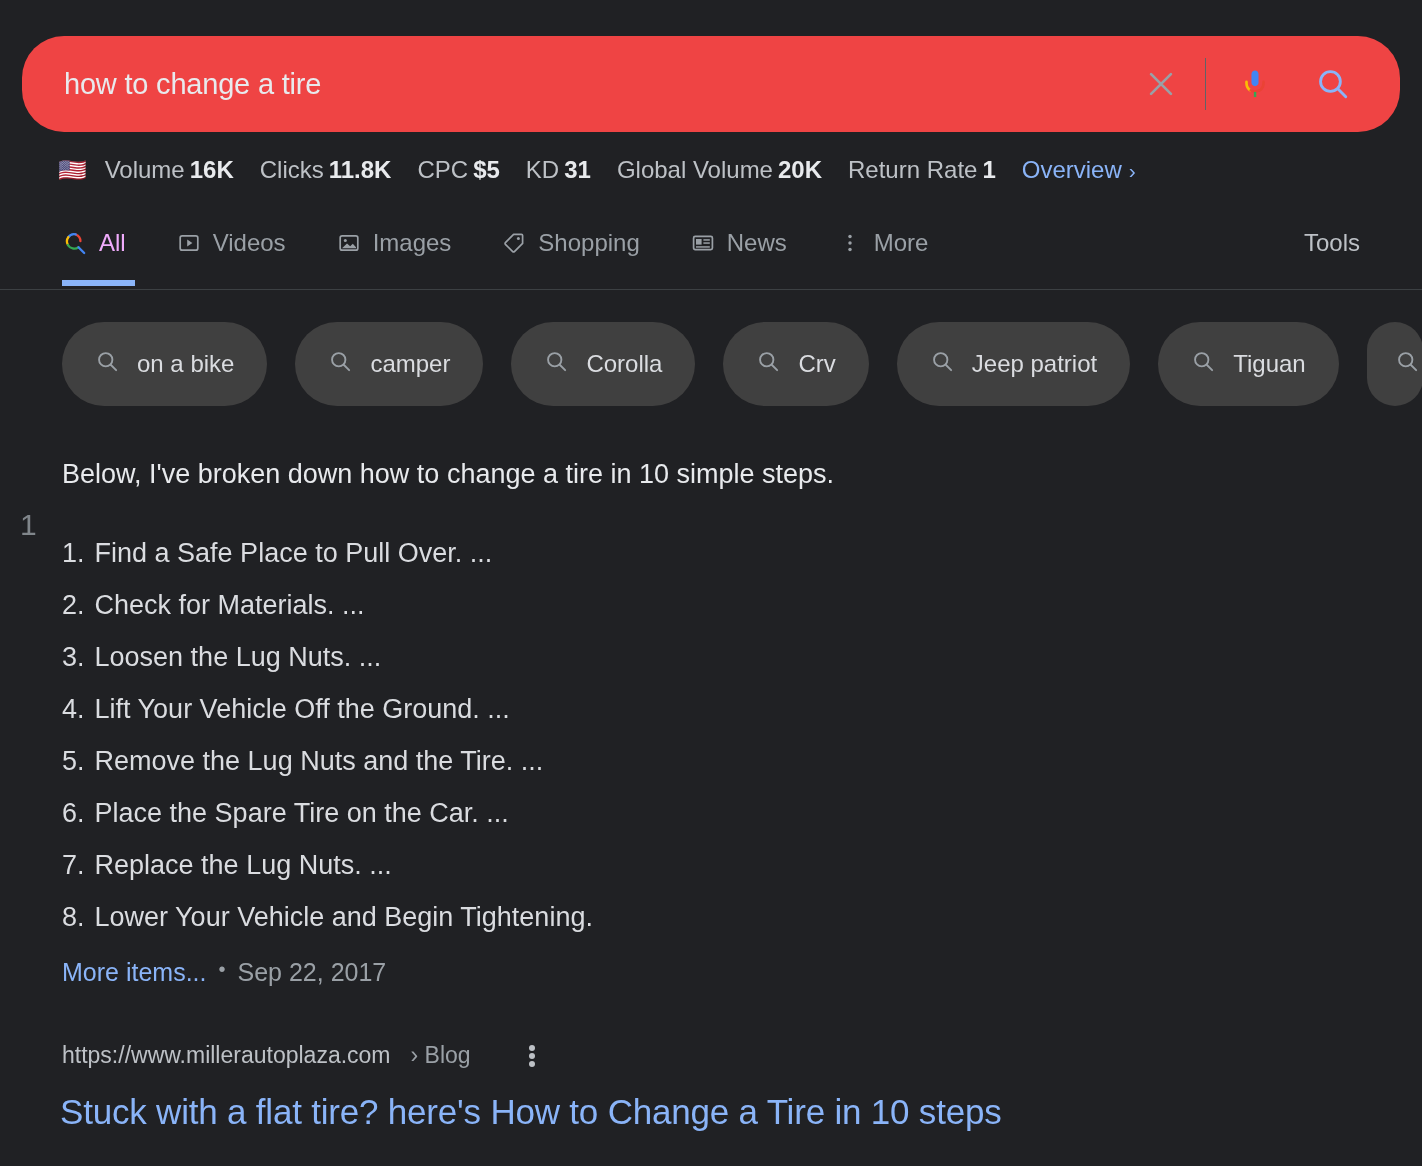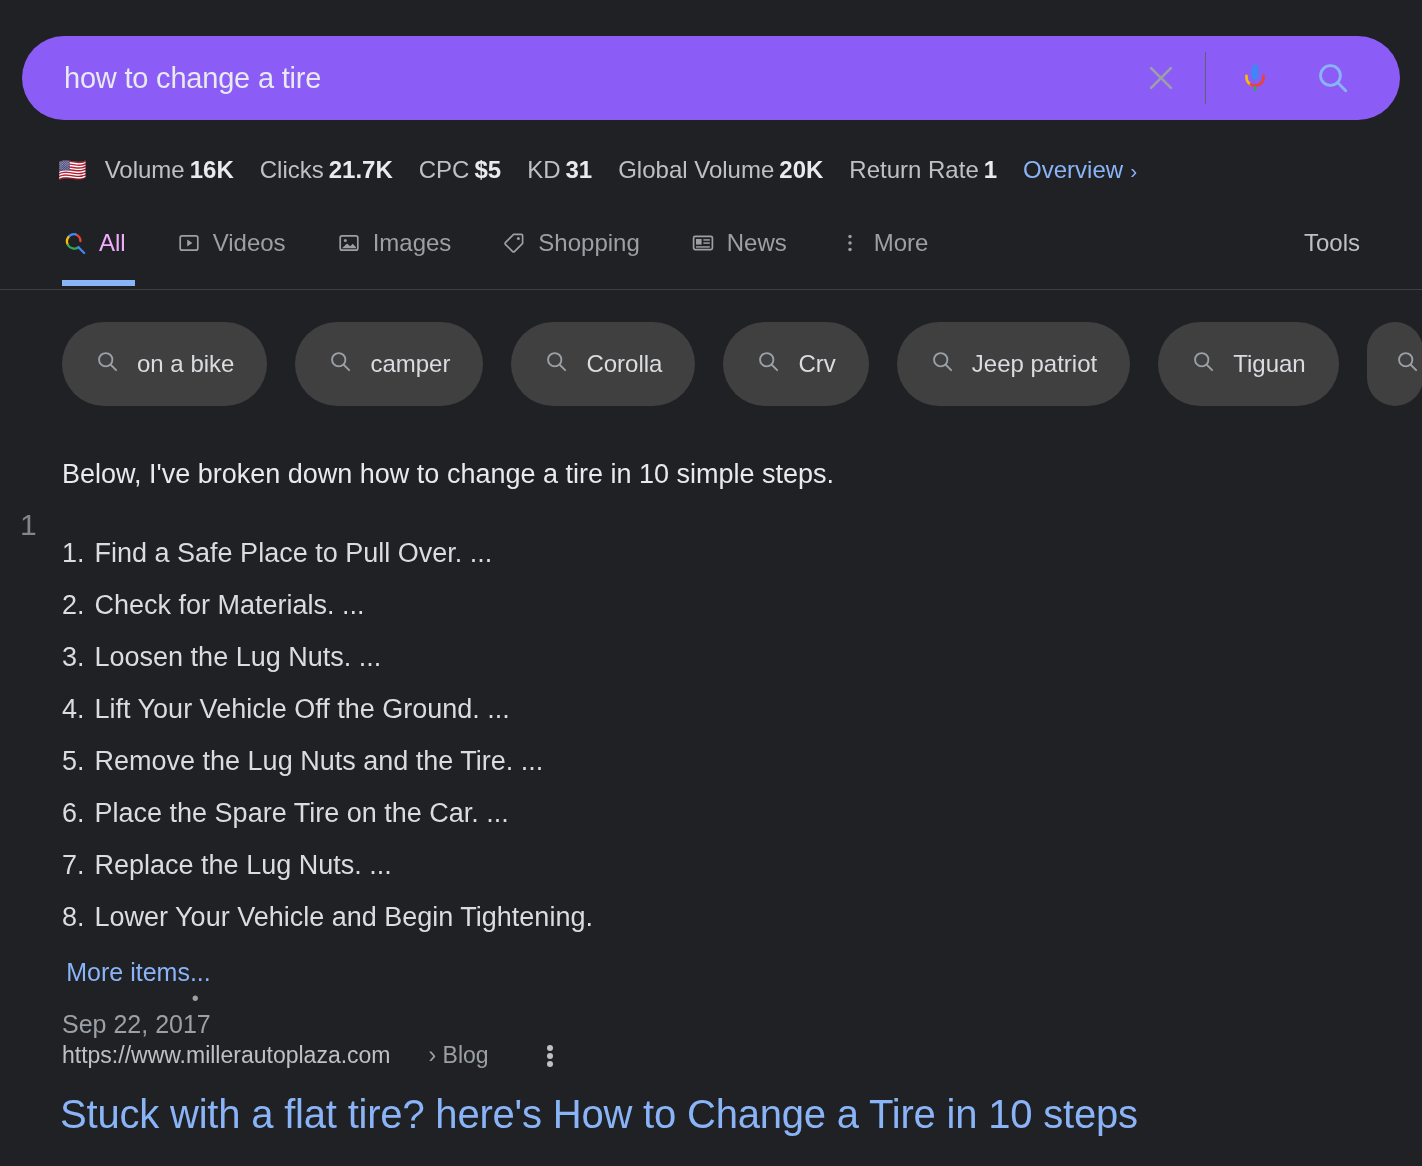--- a/index.html
+++ b/index.html
@@ -9,22 +9,22 @@
     width: 1422px; height: 1166px;
     overflow: hidden;
     font-family: "Liberation Sans", sans-serif;
     -webkit-font-smoothing: antialiased;
   }
   .page { position: relative; width: 1422px; height: 1166px; background: #202124; }
 
   
   .searchbar {
     position: absolute; left: 22px; top: 36px;
-    width: 1378px; height: 84px;
-    background: #8b5cf6;
+    width: 1378px; height: 96px;
+    background: #ef4444;
     border-radius: 42px;
     display: flex; align-items: center;
   }
   .search-input {
     flex: 1 1 auto;
     background: transparent; border: none; outline: none;
     color: #e8eaed;
     font-family: "Liberation Sans", sans-serif;
     font-size: 29px;
     padding-left: 42px;
@@ -111,45 +111,44 @@
   }
   .step {
     font-size: 27px; color: #dadce0;
     line-height: 52px;
     display: flex; gap: 10px;
   }
   .step .num { color: #dadce0; }
 
   .moreitems-row {
     position: absolute; left: 62px; top: 958px;
-    display: flex; align-items: flex-end; gap: 0;
+    display: flex; align-items: flex-start; gap: 0;
     font-size: 25px;
-    flex-direction: column;
   }
   .moreitems { color: #8ab4f8; cursor: pointer; }
   .dot-sep { color: #9aa0a6; margin: 0 12px; font-size: 20px; }
   .snip-date { color: #9aa0a6; }
 
   
   .result-url-row {
     position: absolute; left: 62px; top: 1042px;
     display: flex; align-items: center; gap: 10px;
     font-size: 23px; color: #bdc1c6;
   }
   .result-url { color: #bdc1c6; }
-  .result-crumb { color: #9aa0a6; margin-left: 28px; }
+  .result-crumb { color: #9aa0a6; margin-left: 10px; }
   .kebab {
     margin-left: 38px; width: 26px; height: 26px;
     display: flex; flex-direction: column; align-items: center;
     justify-content: space-between; padding: 2px 0; cursor: pointer;
   }
   .kebab i { display: block; width: 6px; height: 6px; border-radius: 50%; background: #bdc1c6; }
   .result-title {
     position: absolute; left: 60px; top: 1092px;
-    font-size: 40px; color: #8ab4f8; cursor: pointer;
+    font-size: 35px; color: #8ab4f8; cursor: pointer;
     letter-spacing: -0.2px;
   }
 </style>
 </head>
 <body>
 
 <div class="page">
 
   <div class="searchbar">
     <input class="search-input" type="text" value="how to change a tire" style="">
@@ -175,21 +174,21 @@
       </svg>
     </div>
   </div>
 
   <div class="metrics">
     <span class="flag">🇺🇸</span>
     <span class="metric">
       <span>Volume</span><b>16K</b>
     </span>
     <span class="metric">
-      <span>Clicks</span><b>21.7K</b>
+      <span>Clicks</span><b>11.8K</b>
     </span>
     <span class="metric">
       <span>CPC</span><b>$5</b>
     </span>
     <span class="metric">
       <span>KD</span><b>31</b>
     </span>
     <span class="metric">
       <span>Global Volume</span><b>20K</b>
     </span>

